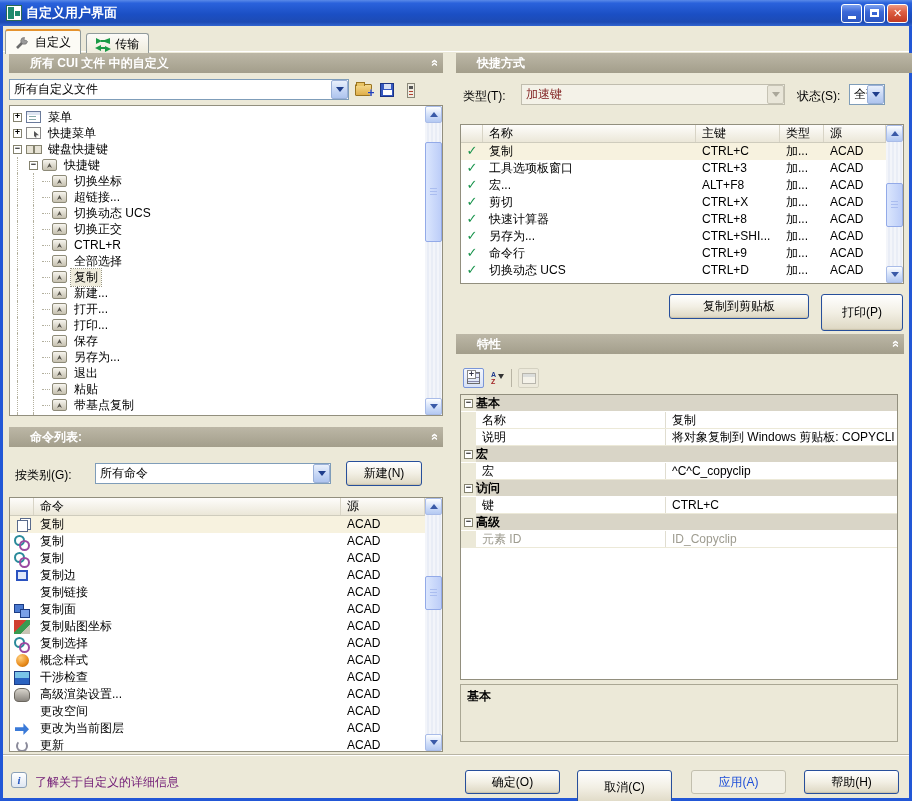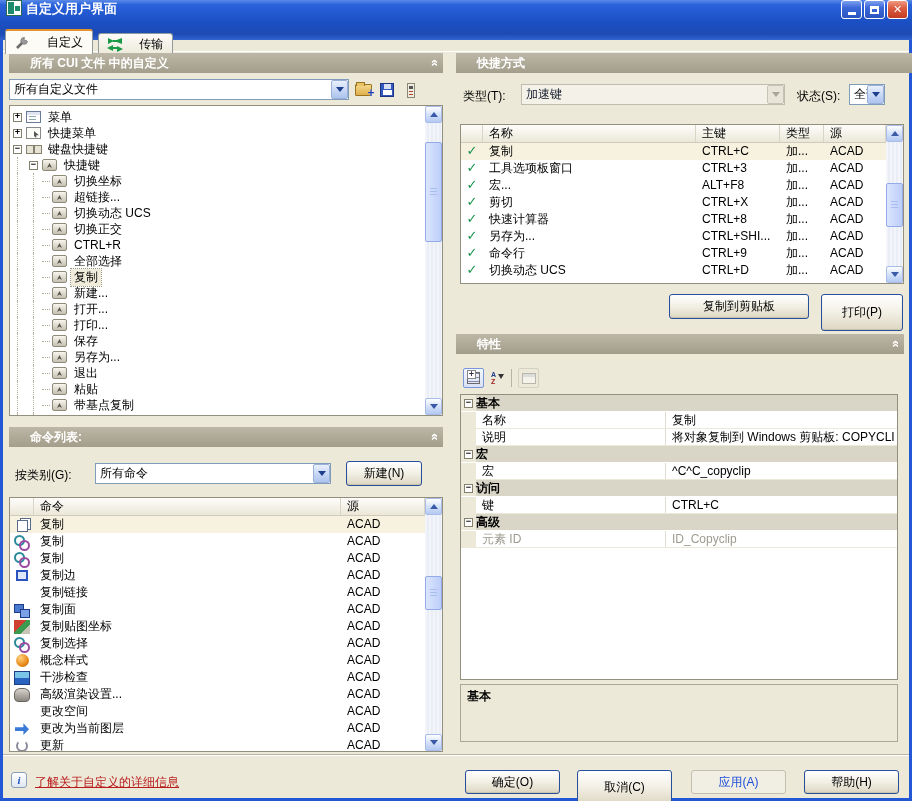--- a/index.html
+++ b/index.html
@@ -1,52 +1,52 @@
 <!DOCTYPE html>
 <html><head>
 <meta charset="utf-8">
 <style>
 *{box-sizing:border-box;margin:0;padding:0}
 html,body{width:912px;height:801px}
 body{font:12px "Liberation Sans","DejaVu Sans",sans-serif;color:#000;background:#ece9d8;overflow:hidden}
 .window{position:relative;width:912px;height:801px;background:#ece9d8;border:3px solid #2257d6;border-top:none}
 
-.titlebar{position:absolute;left:-3px;right:-3px;top:0;height:40px;background:linear-gradient(180deg,#5a8ae8 0%,#2a62dc 12%,#1b4fc4 55%,#1d4bb4 85%,#3264d0 100%);display:flex;padding:0 4px;color:#fff;font-weight:bold;font-size:13px}
+.titlebar{position:absolute;left:-3px;right:-3px;top:0;height:26px;background:linear-gradient(180deg,#5a8ae8 0%,#2a62dc 12%,#1b4fc4 55%,#1d4bb4 85%,#3264d0 100%);display:flex;align-items:center;padding:0 4px;color:#fff;font-weight:bold;font-size:13px}
 .appicon{width:16px;height:16px;margin:0 4px 0 2px;background:#fff;border:1px solid #2b6a52;position:relative;flex:none}
 .appicon::before{content:"";position:absolute;left:1px;top:1px;width:6px;height:12px;background:#1d8a6e}
 .appicon::after{content:"";position:absolute;right:1px;top:5px;width:5px;height:5px;background:#1d8a6e}
 .tb-btns{margin-left:auto;display:flex;gap:2px}
 .wbtn{width:21px;height:19px;border:1px solid #fff;border-radius:3px;color:#fff;display:flex;align-items:center;justify-content:center;font-weight:bold;font-size:11px;background:linear-gradient(180deg,#7da1ef,#3b68d8 40%,#2b55c0)}
 .wbtn.close{background:linear-gradient(180deg,#ef9a83,#dd5f43 40%,#c23a22)}
 .wbtn .mn{display:block;width:8px;height:3px;background:#fff;margin-top:8px}
 .wbtn .mx{display:block;width:9px;height:8px;border:2px solid #fff;border-top-width:3px}
 
 .tabbar{position:absolute;left:0;right:0;top:25px;height:27px;padding:4px 2px 0 2px;border-bottom:1px solid #fff}
-.tab{display:inline-flex;align-items:center;gap:16px;height:23px;padding:1px 9px;border:1px solid #919b9c;border-bottom:none;border-radius:3px 3px 0 0;background:linear-gradient(180deg,#fcfbf8,#ece9d8);position:relative;top:1px;cursor:default}
+.tab{display:inline-flex;align-items:center;gap:4px;height:23px;padding:1px 9px;border:1px solid #919b9c;border-bottom:none;border-radius:3px 3px 0 0;background:linear-gradient(180deg,#fcfbf8,#ece9d8);position:relative;top:1px;cursor:default}
 .tab.active{background:#fcfbf5;border-top:2px solid #e5932e;height:25px;top:0;z-index:2}
 .tab+.tab{margin-left:2px}
 .wrench{width:16px;height:14px}
 .xferico{display:inline-block;position:relative;width:15px;height:12px}
 .xferico::before,.xferico::after{content:"";position:absolute;left:0;border:4px solid transparent}
 .xferico::before{top:0;border-left:none;border-right:8px solid #1a9a46;border-width:4px 8px;width:14px;height:0;border-top:3px solid transparent;border-bottom:3px solid transparent;border-right-color:#1a9a46}
 .xferico::before{content:"";top:-1px;left:0;width:0;height:0;border-top:3px solid transparent;border-bottom:3px solid transparent;border-left:6px solid #1a9a46}
 .xferico .bar1{position:absolute;top:1px;left:5px;width:9px;height:2px;background:#1a9a46}
 .xferico .bar2{position:absolute;bottom:2px;left:1px;width:9px;height:2px;background:#1a9a46}
 .xferico .ar2{position:absolute;bottom:-1px;right:0;width:0;height:0;border-top:3px solid transparent;border-bottom:3px solid transparent;border-right:6px solid #1a9a46}
 .xferico .ar2{right:auto;left:9px;border-right:none;border-left:6px solid #1a9a46}
 .xferico .ar3{position:absolute;bottom:0px;left:-1px;width:0;height:0;border-top:3px solid transparent;border-bottom:3px solid transparent;border-right:6px solid #1a9a46}
 
 .phdr{position:absolute;height:20px;background:linear-gradient(180deg,#bcb7a6,#a39e8b);color:#fff;font-weight:bold;line-height:20px;padding:0 21px}
 .chev{position:absolute;right:6px;top:0;color:#fff;font-weight:bold;display:inline-block;transform:rotate(-90deg);font-size:13px;cursor:default}
 
 .combo{position:absolute;height:21px;background:#fff;border:1px solid #7f9db9;display:flex;align-items:center}
 .combo .txt{flex:1;padding:0 4px;white-space:nowrap;overflow:hidden}
 .combo .cbtn{width:17px;height:100%;flex:none;background:linear-gradient(180deg,#e9f0fc,#c3d4f4 60%,#aec4ee);border:1px solid #9ab0d8;border-radius:2px;display:flex;align-items:center;justify-content:center}
 .combo .cbtn i{display:block;width:0;height:0;border:4px solid transparent;border-top:5px solid #1f3e8c;margin-top:4px}
-.combo.dis{border-color:#c0bdae;background:#f4f2e8;color:#0f172a}
+.combo.dis{border-color:#c0bdae;background:#f4f2e8;color:#7f1d1d}
 .combo.dis .cbtn{background:#e9e6d9;border-color:#c6c3b4}
 .combo.dis .cbtn i{border-top-color:#aaa79a}
 
 .xpbtn{position:absolute;border:1px solid #274f9b;border-radius:3px;background:linear-gradient(180deg,#ffffff,#f2efe4 50%,#ddd7c2);display:flex;align-items:center;justify-content:center;font-size:12px;cursor:default;box-shadow:inset 0 -1px 1px #c9c2ab}
 .xpbtn.dis{border-color:#c2bfae;background:#f1efe4;color:#1d4ed8;box-shadow:none}
 
 .tbl{position:absolute;background:#fff;border:1px solid #928f7e;overflow:hidden}
 .inner{margin-right:17px}
 .thead{display:flex;height:18px;background:linear-gradient(180deg,#fefdfb,#ebe7d8);border-bottom:1px solid #cfccbd}
 .th{border-right:1px solid #d8d4c6;padding:0 6px;line-height:17px;white-space:nowrap;overflow:hidden}
@@ -132,21 +132,21 @@
 .cat-g{width:13px;height:12px;border:1px solid #6a6a6a;background:repeating-linear-gradient(180deg,#88a 0 1px,transparent 1px 4px);position:relative}
 .cat-g::before{content:"+";position:absolute;left:-1px;top:-3px;font:bold 9px/9px "Liberation Mono",monospace;color:#334;background:#fff;border:1px solid #888;width:7px;height:7px;text-align:center}
 .az{display:flex;flex-direction:column;font:bold 7px/7px "Liberation Sans",sans-serif}
 .az .a{color:#203a8c}.az .z{color:#a02020}
 .azdn{width:0;height:0;border:3px solid transparent;border-top:5px solid #333;margin-left:2px}
 .prop-sheet{width:14px;height:11px;border:1px solid #7a7a7a;background:linear-gradient(180deg,#c8d0e0 0 3px,#fff 3px)}
 
 .descbox{position:absolute;border:1px solid #aaa794;background:#ece9d8;padding:3px 6px;font-weight:bold}
 .sepline{position:absolute;left:0;right:0;height:2px;border-top:1px solid #b8b4a4;border-bottom:1px solid #fff}
 .infoico{position:absolute;width:16px;height:16px;border:1px solid #8aa0b8;border-radius:3px;background:linear-gradient(180deg,#fff,#dfe7f2);color:#2255c0;font:bold italic 11px/14px "Liberation Serif",serif;text-align:center}
-.alink{position:absolute;color:#b91c1c;text-decoration:underline;cursor:pointer}
+.alink{position:absolute;color:#701a75;cursor:pointer}
 .lbl{position:absolute;white-space:nowrap}
 </style>
 </head>
 <body>
 
 <div class="window">
 
   <div class="titlebar">
     <span class="appicon"></span>
     <span>自定义用户界面</span>

